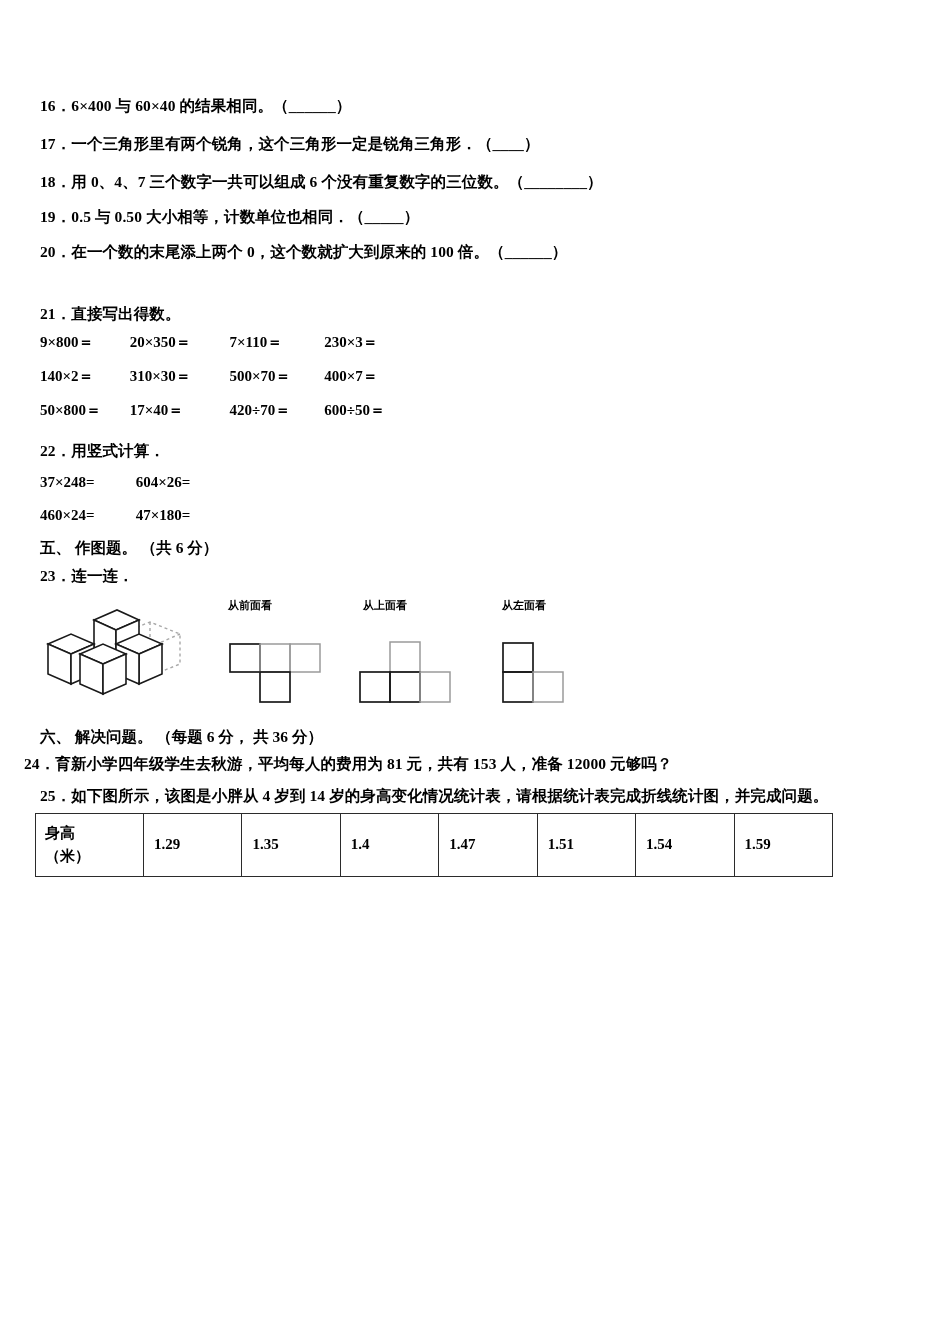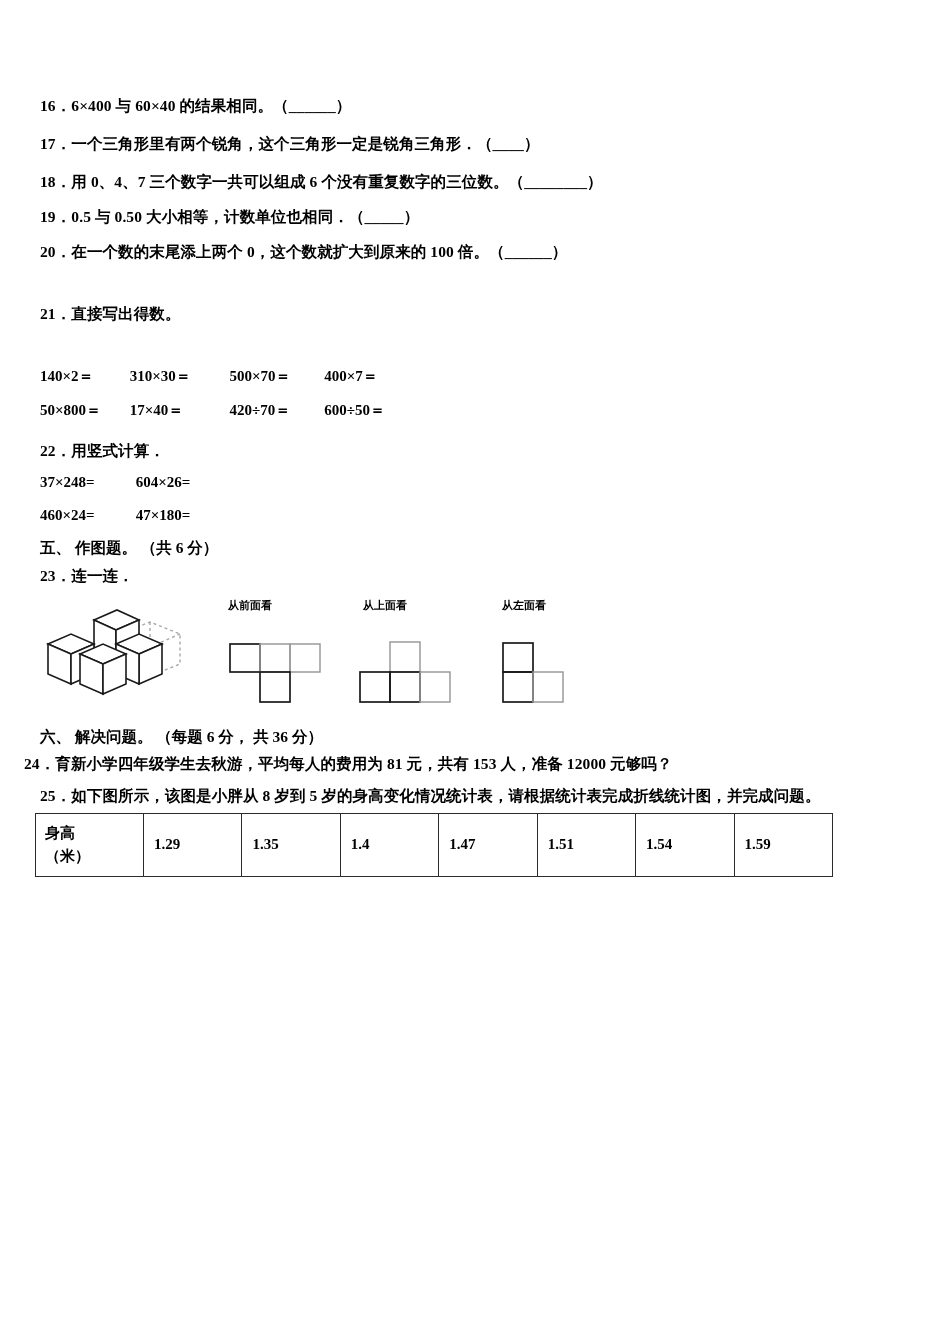--- a/index.html
+++ b/index.html
@@ -106,20 +106,26 @@
 
   <div class="q-line" style="left:40px; top:242px;">
     <span>20．</span><span>在一个数的末尾添上两个 0，这个数就扩大到原来的 100 倍。（______）</span>
   </div>
 
 
   <div class="q-line" style="left:40px; top:304px;">
     <span>21．</span><span>直接写出得数。</span>
   </div>
 
+  <div class="calc-row" style="left:40px; top:333px;">
+    <span class="cell" style="width:86px">9×800＝</span>
+    <span class="cell" style="width:96px">20×350＝</span>
+    <span class="cell" style="width:91px">7×110＝</span>
+    <span class="cell">230×3＝</span>
+  </div>
 
   <div class="calc-row" style="left:40px; top:367px;">
     <span class="cell" style="width:86px">140×2＝</span>
     <span class="cell" style="width:96px">310×30＝</span>
     <span class="cell" style="width:91px">500×70＝</span>
     <span class="cell">400×7＝</span>
   </div>
 
   <div class="calc-row" style="left:40px; top:401px;">
     <span class="cell" style="width:86px">50×800＝</span>
@@ -202,21 +208,21 @@
     </svg>
   </div>
 
   <div class="sec-head" style="left:40px; top:727px;">六、 解决问题。 （每题 6 分， 共 36 分）</div>
 
   <div class="q-line" style="left:24px; top:754px;">
     <span>24．</span><span>育新小学四年级学生去秋游，平均每人的费用为 81 元，共有 153 人，准备 12000 元够吗？</span>
   </div>
 
   <div class="q-line" style="left:40px; top:786px;">
-    <span>25．</span><span>如下图所示，该图是小胖从 8 岁到 5 岁的身高变化情况统计表，请根据统计表完成折线统计图，并完成问题。</span>
+    <span>25．</span><span>如下图所示，该图是小胖从 4 岁到 14 岁的身高变化情况统计表，请根据统计表完成折线统计图，并完成问题。</span>
   </div>
 
   <table class="data-table">
     <tbody>
       <tr>
         <td class="rowhead">
           <span class="l1">身高</span>
           <span class="l2">（米）</span>
         </td>
         <td>1.29</td>

